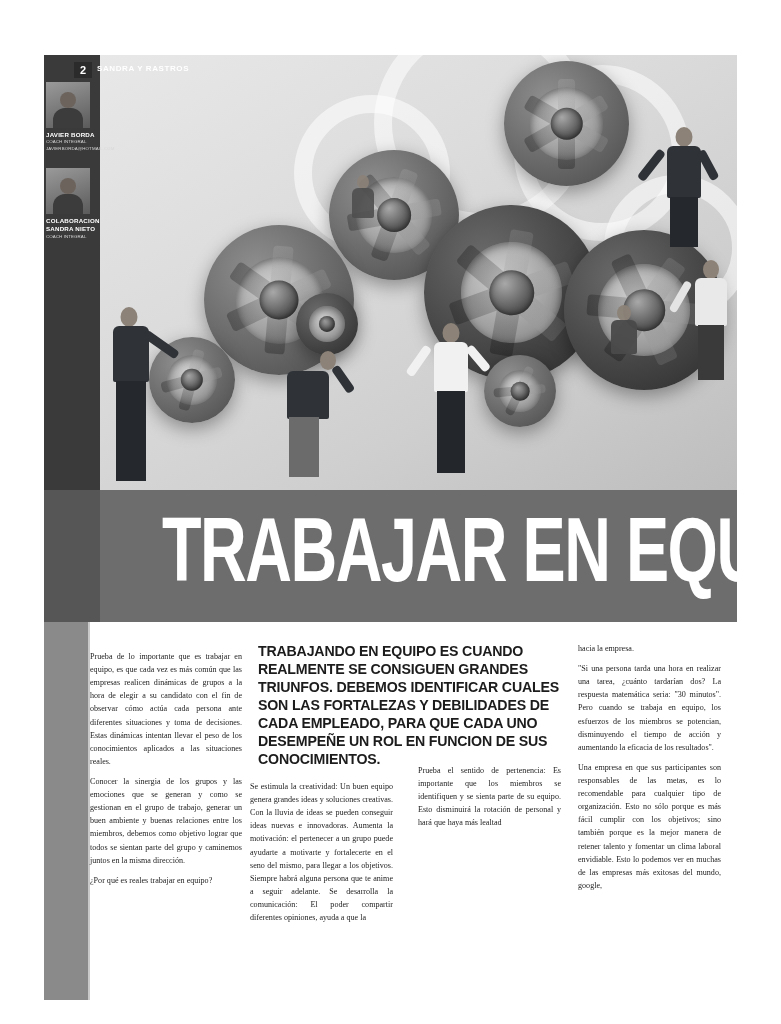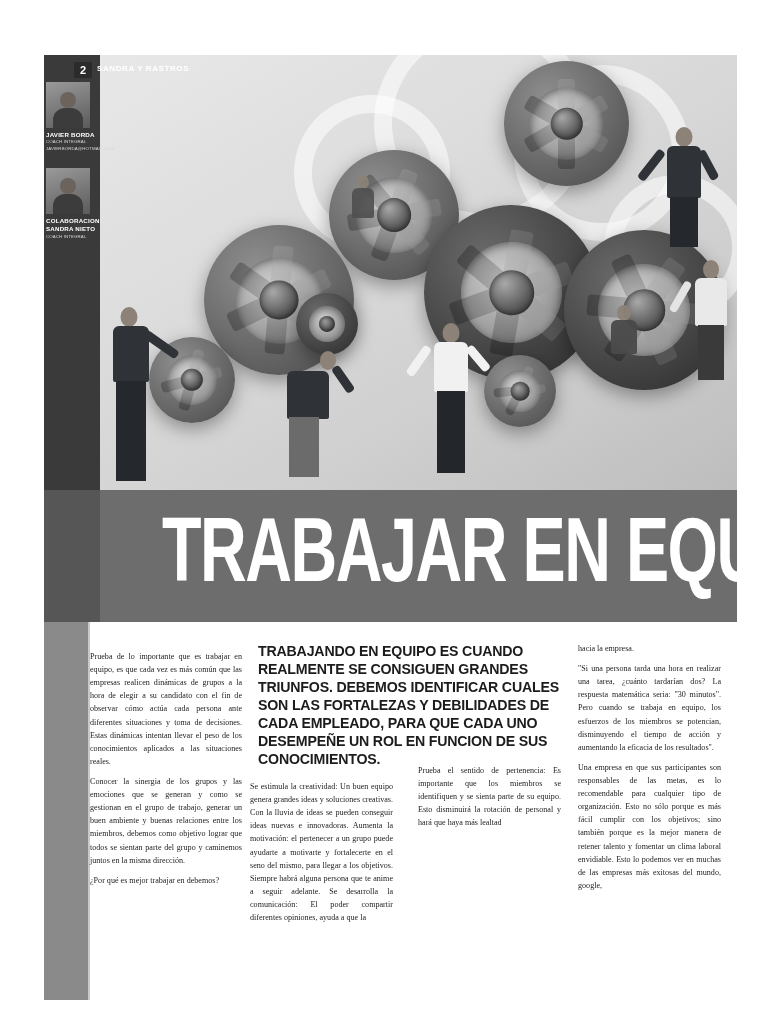--- a/index.html
+++ b/index.html
@@ -448,21 +448,21 @@
 
   <div class="body-area">
     <div class="body-rail"></div>
     <div class="body-rail-light"></div>
 
     <div class="deck">TRABAJANDO EN EQUIPO ES CUANDO REALMENTE SE CONSIGUEN GRANDES TRIUNFOS. DEBEMOS IDENTIFICAR CUALES SON LAS FORTALEZAS Y DEBILIDADES DE CADA EMPLEADO, PARA QUE CADA UNO DESEMPEÑE UN ROL EN FUNCION DE SUS CONOCIMIENTOS.</div>
 
     <div class="col col-lead">
       <p>Prueba de lo importante que es trabajar en equipo, es que cada vez es más común que las empresas realicen dinámicas de grupos a la hora de elegir a su candidato con el fin de observar cómo actúa cada persona ante diferentes situaciones y toma de decisiones. Estas dinámicas intentan llevar el peso de los conocimientos aplicados a las situaciones reales.</p>
       <p>Conocer la sinergia de los grupos y las emociones que se generan y como se gestionan en el grupo de trabajo, generar un buen ambiente y buenas relaciones entre los miembros, debemos como objetivo lograr que todos se sientan parte del grupo y caminemos juntos en la misma dirección.</p>
-      <p>¿Por qué es mejor trabajar en debemos?</p>
+      <p>¿Por qué es reales trabajar en equipo?</p>
     </div>
 
     <div class="col col-2">
       <p>Se estimula la creatividad: Un buen equipo genera grandes ideas y soluciones creativas. Con la lluvia de ideas se pueden conseguir ideas nuevas e innovadoras. Aumenta la motivación: el pertenecer a un grupo puede ayudarte a motivarte y fortalecerte en el seno del mismo, para llegar a los objetivos. Siempre habrá alguna persona que te anime a seguir adelante. Se desarrolla la comunicación: El poder compartir diferentes opiniones, ayuda a que la</p>
     </div>
 
     <div class="col col-3">
       <p>Prueba el sentido de pertenencia: Es importante que los miembros se identifiquen y se sienta parte de su equipo. Esto disminuirá la rotación de personal y hará que haya más lealtad</p>
     </div>
 

